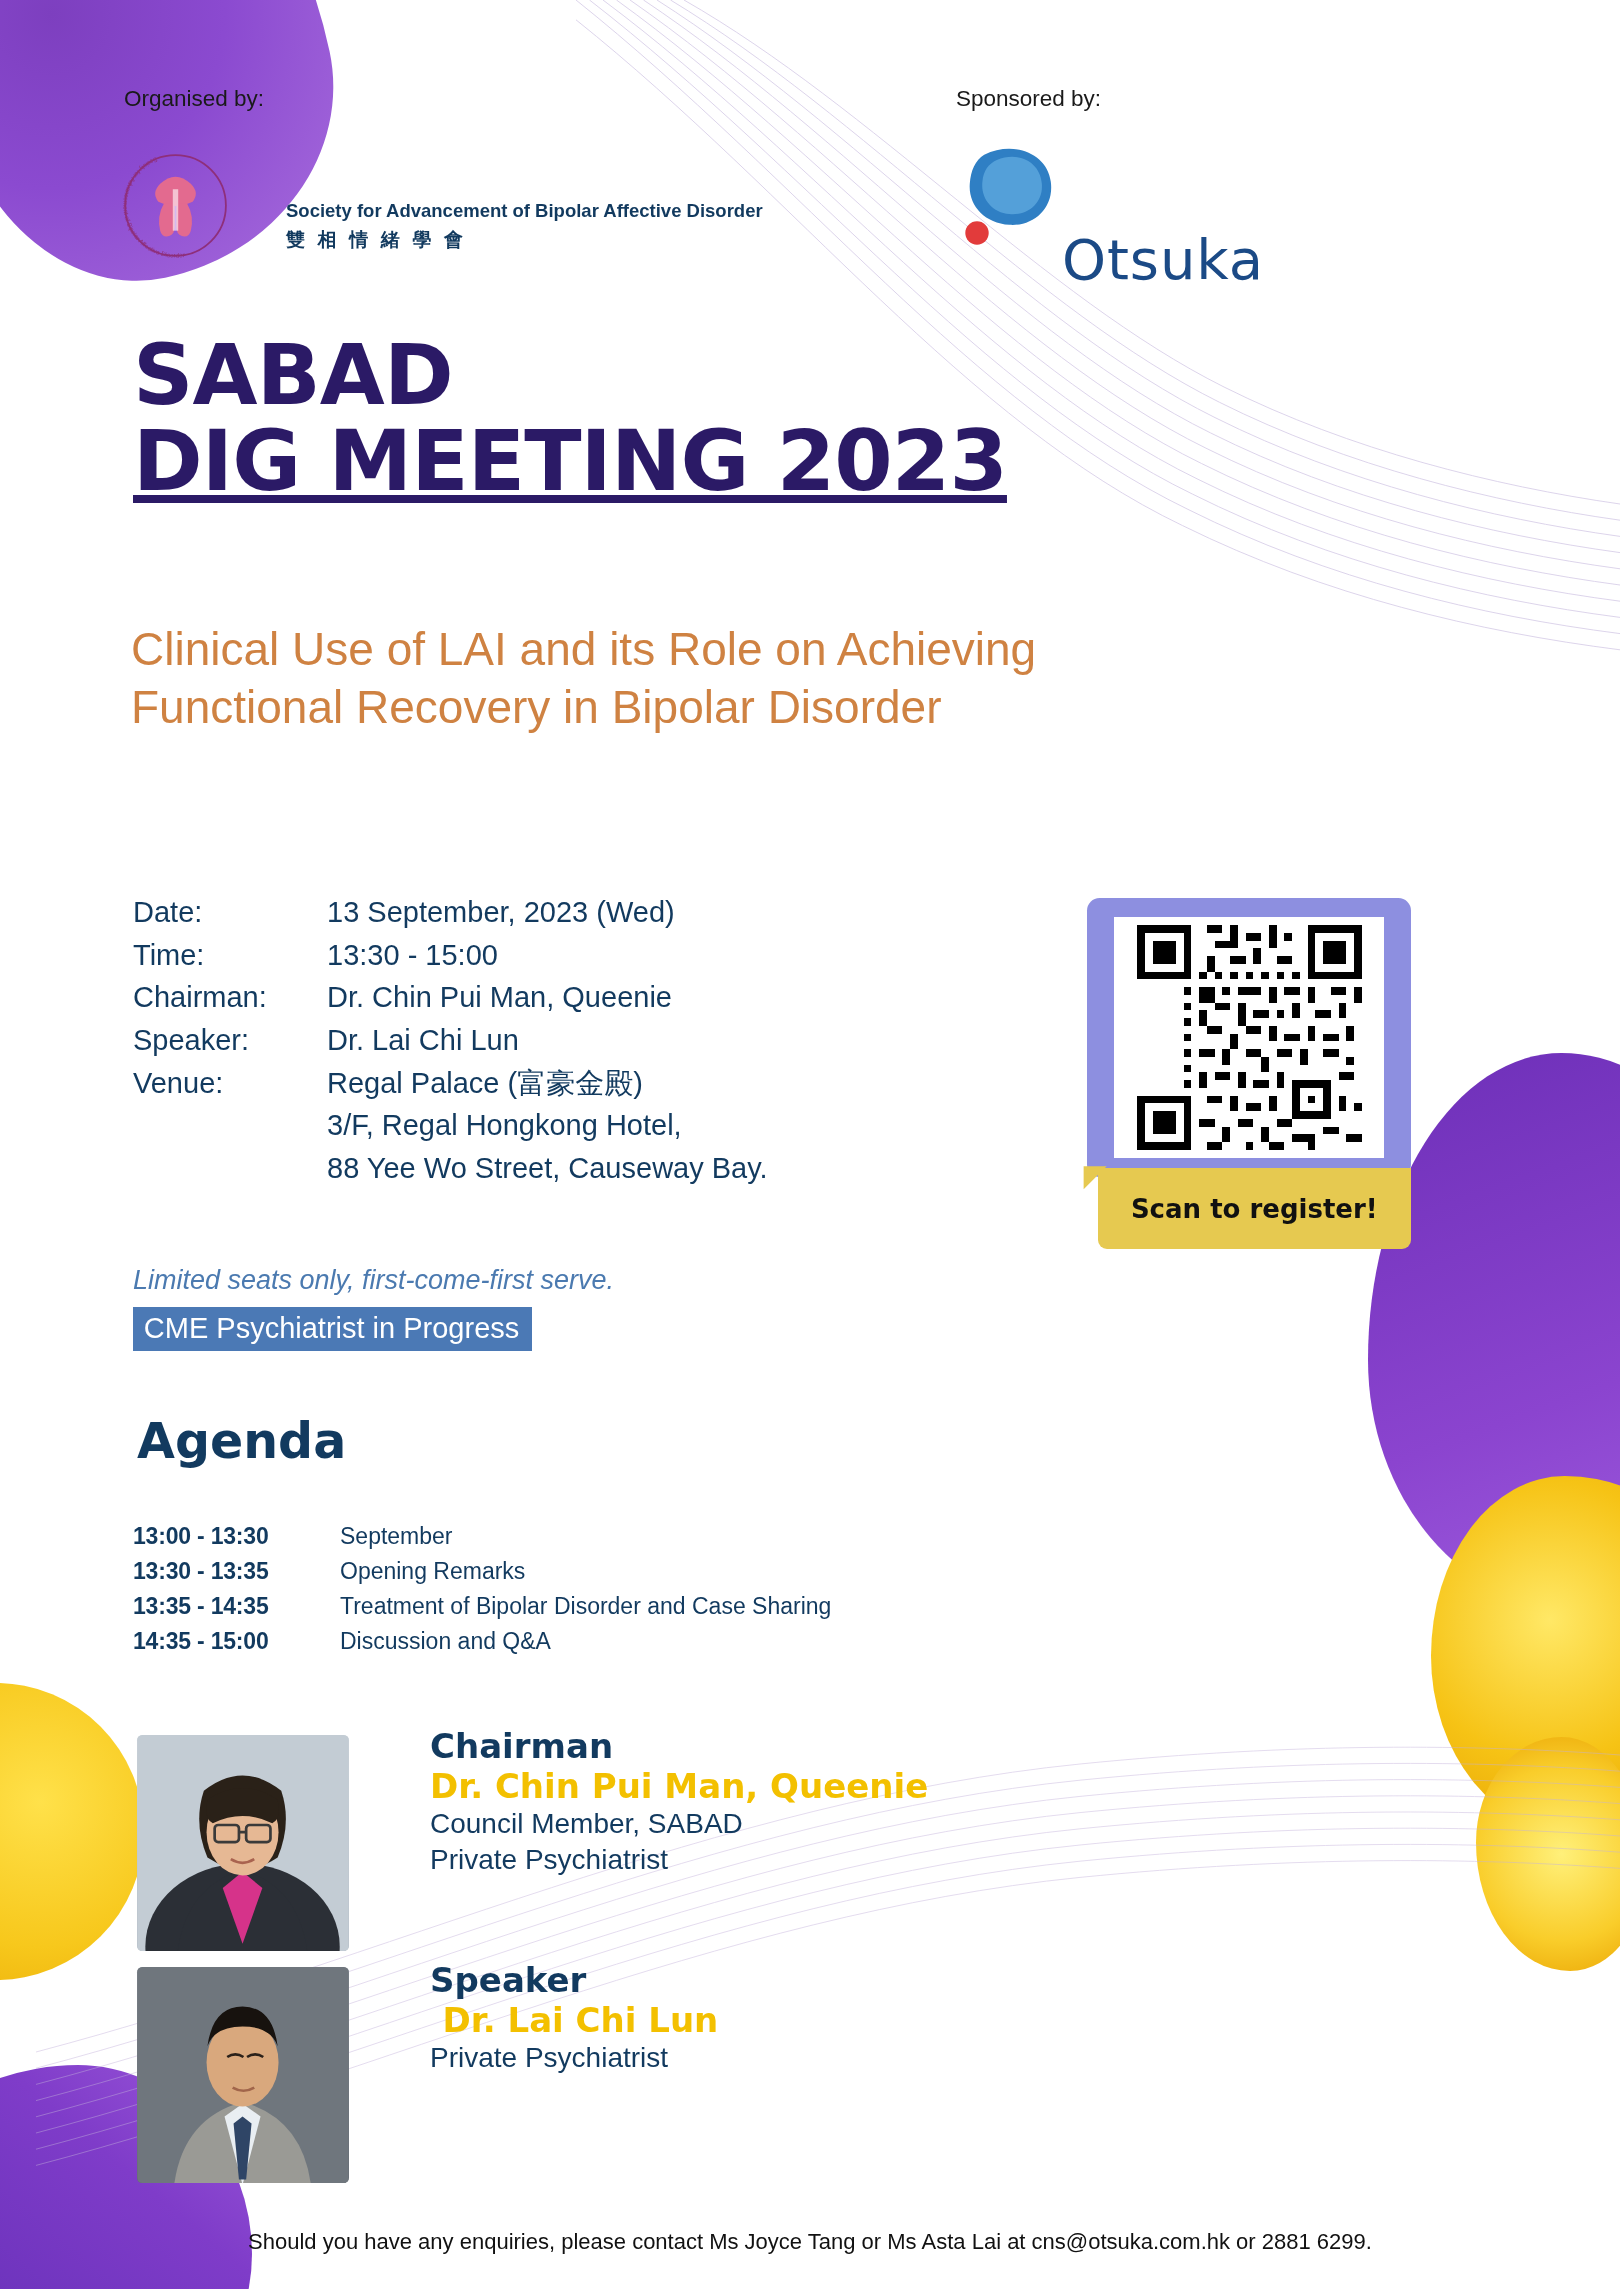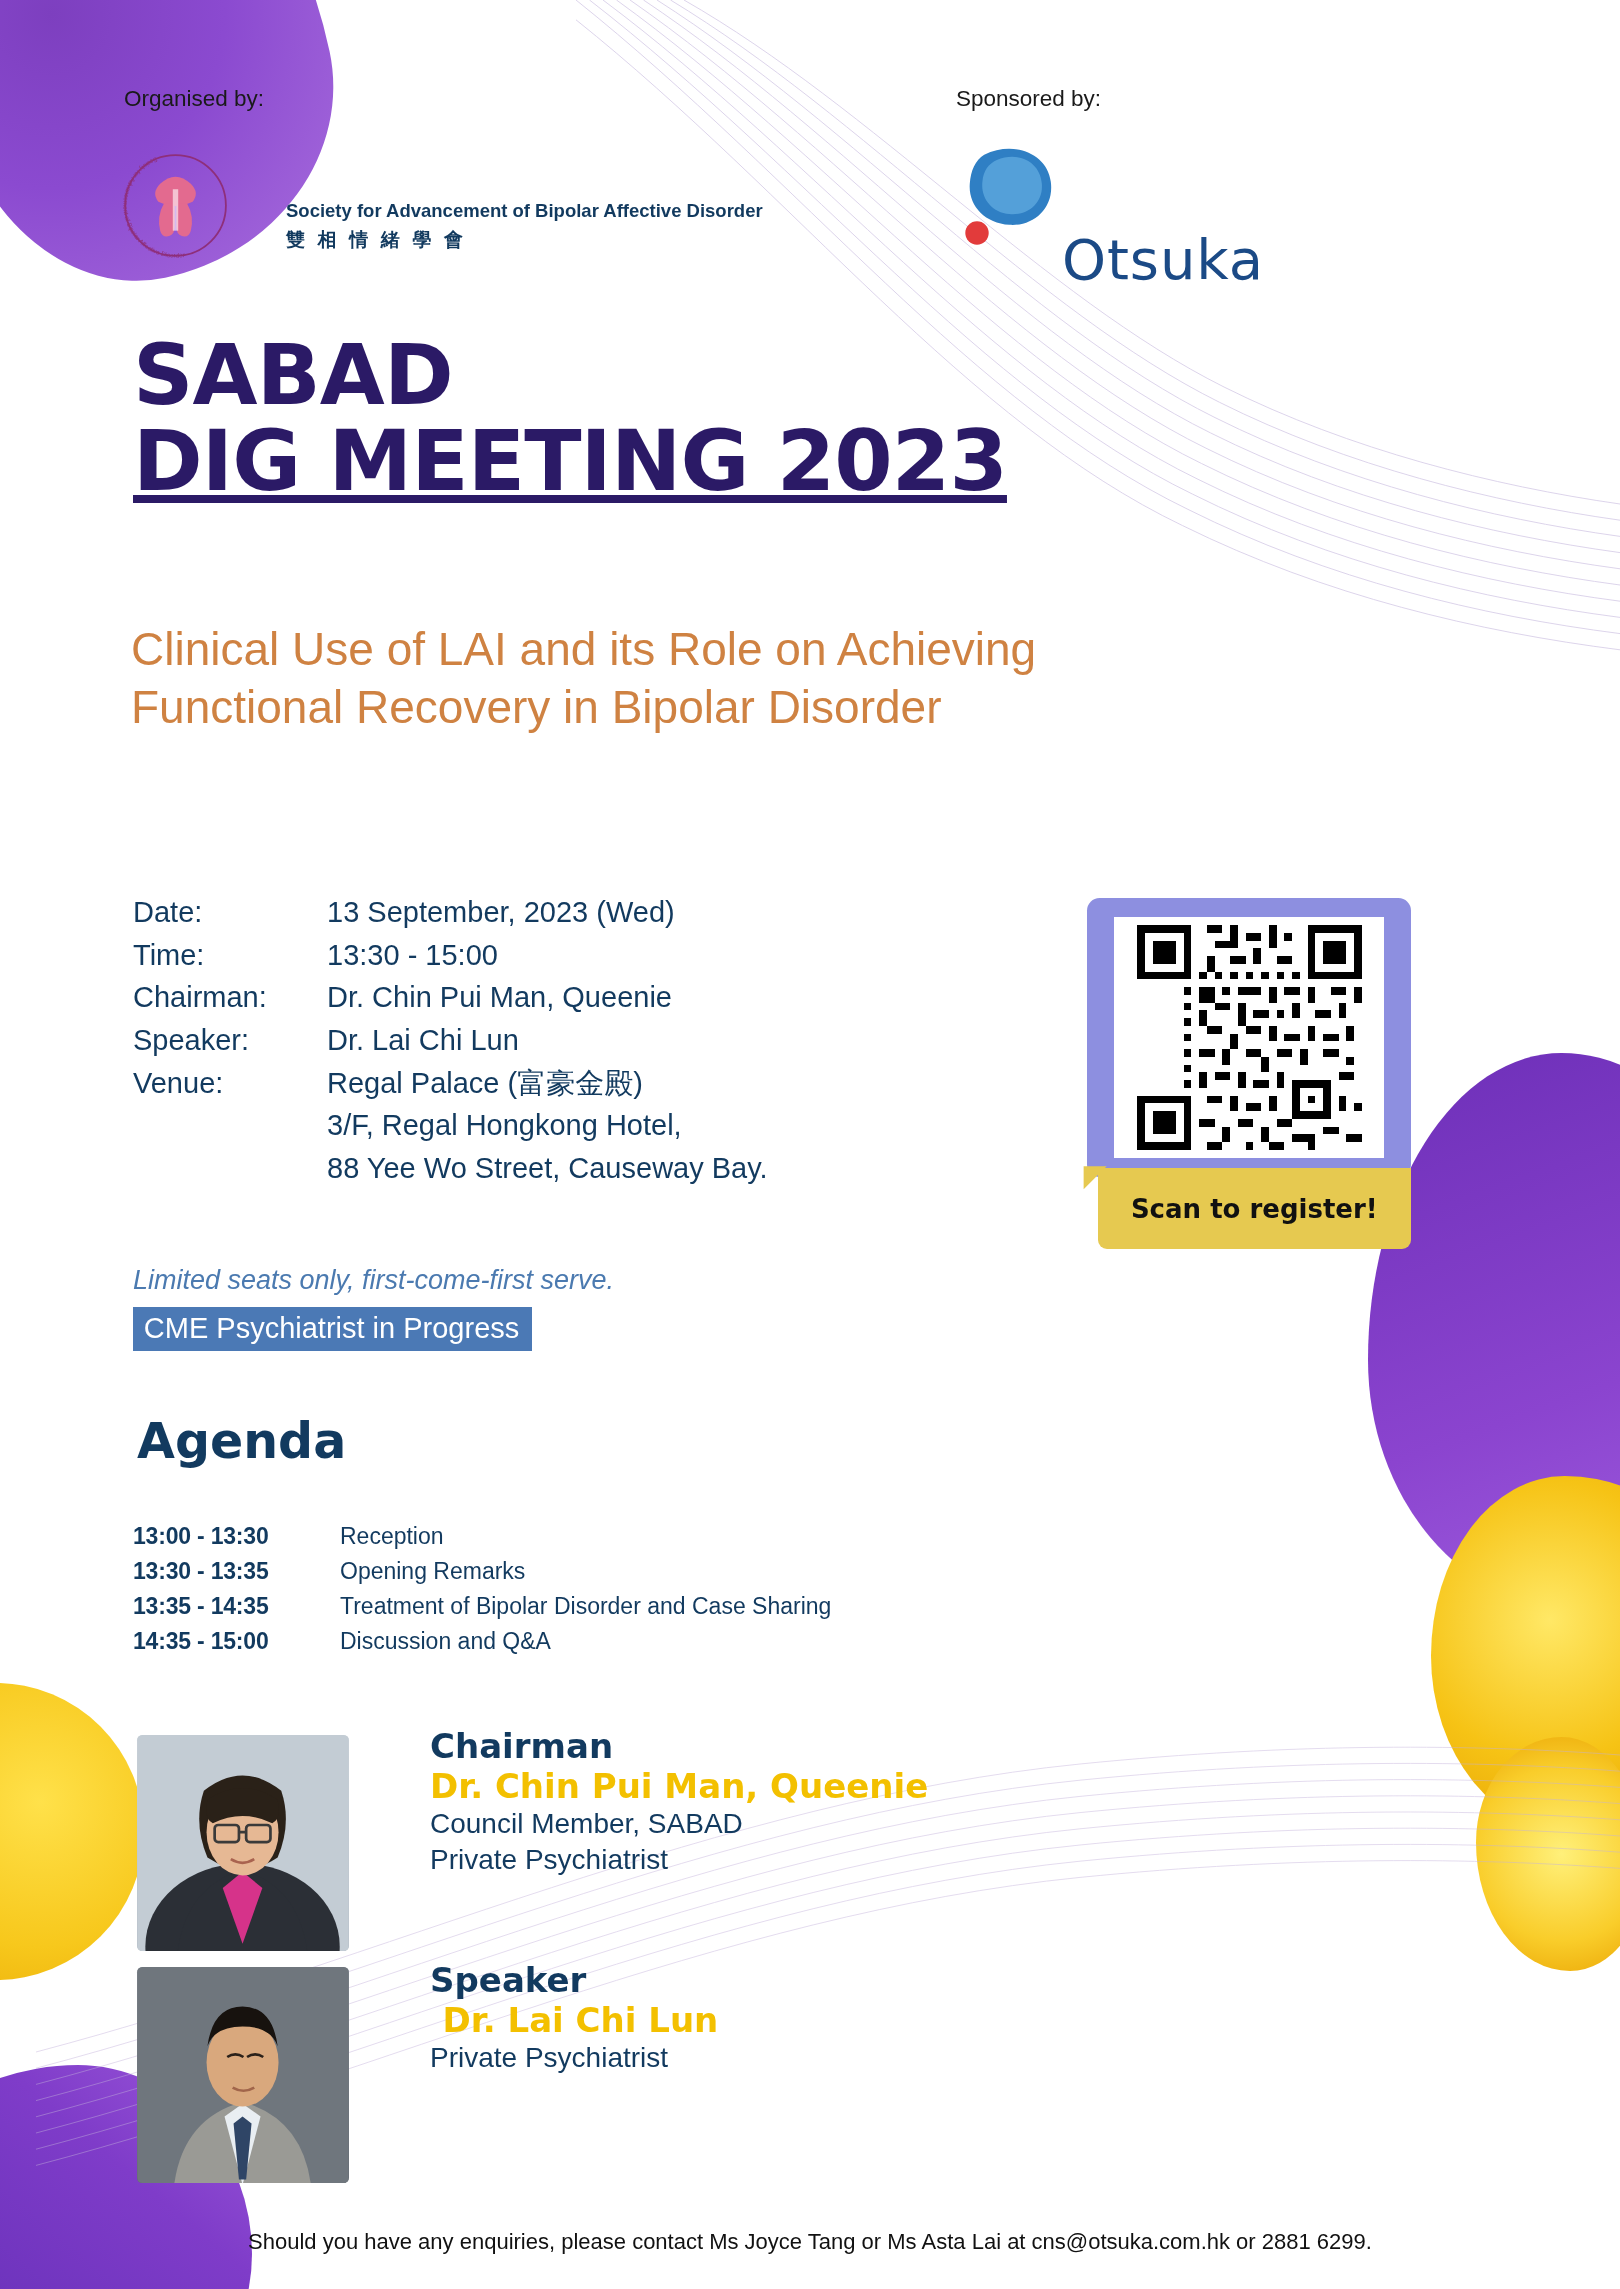--- a/index.html
+++ b/index.html
@@ -427,21 +427,21 @@
     <span class="qr-banner-text">Scan to register!</span>
   </div>
 </div>
 
 <div class="agenda-title">Agenda</div>
 <div class="agenda">
   <table>
     <tbody>
         <tr>
       <td class="t">13:00 - 13:30</td>
-      <td>Reception</td>
+      <td>September</td>
     </tr>
     <tr>
       <td class="t">13:30 - 13:35</td>
       <td>Opening Remarks</td>
     </tr>
     <tr>
       <td class="t">13:35 - 14:35</td>
       <td>Treatment of Bipolar Disorder and Case Sharing</td>
     </tr>
     <tr>

